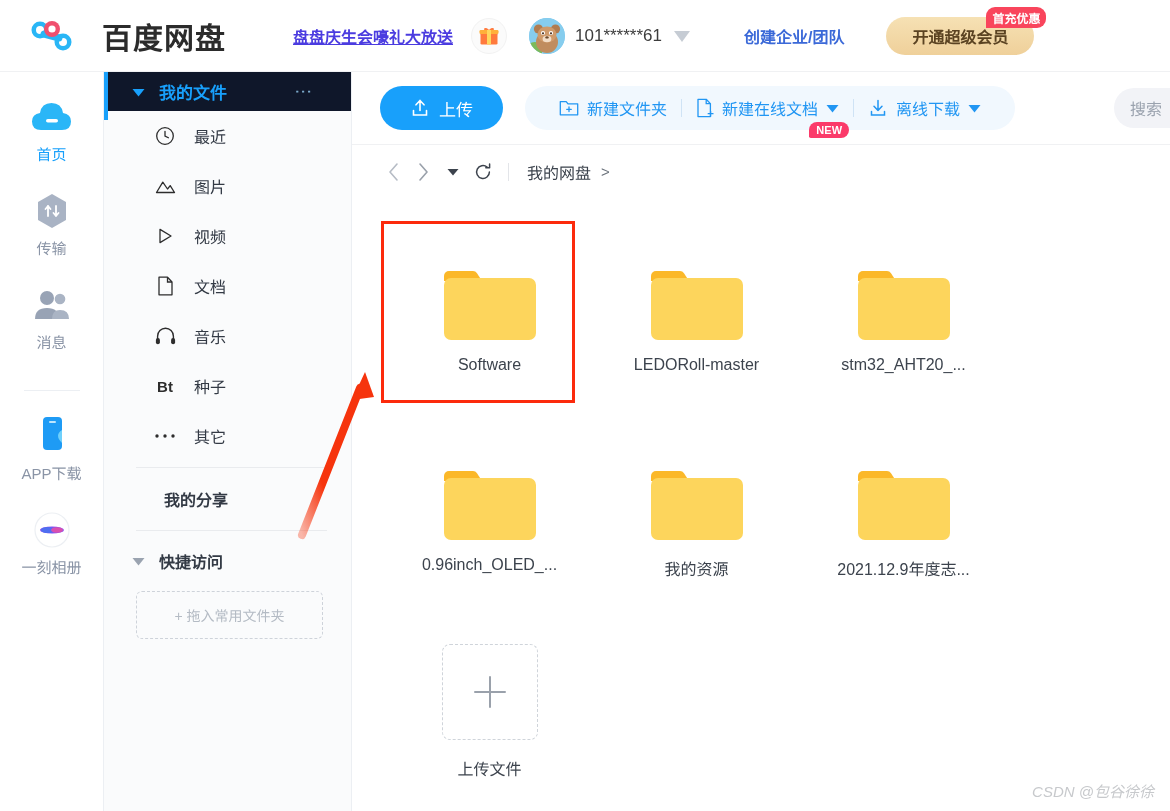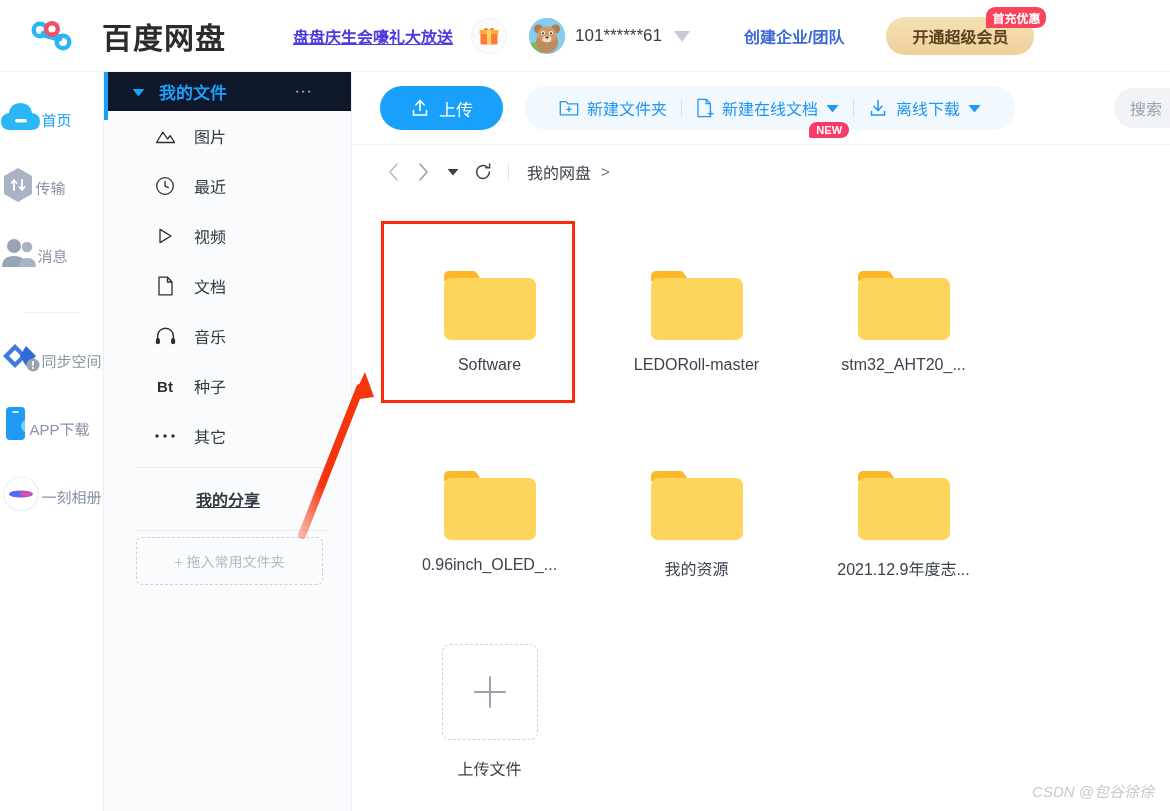--- a/index.html
+++ b/index.html
@@ -61,21 +61,21 @@
   }
 
   
   .rail {
     position:absolute; left:0; top:72px; width:104px; height:739px;
     background:#ffffff; border-right:1px solid #eceff3;
     display:flex; flex-direction:column; align-items:center;
     padding-top:24px;
   }
   .rail-item {
-    width:104px; display:flex; flex-direction:row; align-items:center;
+    width:104px; display:flex; flex-direction:column; align-items:center;
     margin-bottom:26px; cursor:pointer;
   }
   .rail-ico { height:42px; display:flex; align-items:center; justify-content:center; }
   .rail-lbl { font-size:15px; color:#8a94a6; margin-top:5px; }
   .rail-item.active .rail-lbl { color:#18a0fb; }
   .rail-sep { width:56px; height:1px; background:#eceff3; margin:12px 0 24px; }
 
   
   .tree {
     position:absolute; left:104px; top:72px; width:248px; height:739px;
@@ -97,21 +97,21 @@
     writing-mode:vertical-rl;
   }
   .tree-row {
     height:50px; display:flex; align-items:center; cursor:pointer;
   }
   .tree-row .ico {
     width:26px; margin-left:48px; display:flex;
     align-items:center; justify-content:center; color:#2d2d2d;
   }
   .tree-row .lbl { margin-left:16px; font-size:16px; color:#333a45; }
-  .tree-row.plain .lbl { margin-left:92px; font-weight:bold; font-size:16px;text-decoration:underline; }
+  .tree-row.plain .lbl { margin-left:60px; font-weight:bold; font-size:16px; }
   .bt-glyph { font-size:15px; font-weight:bold; color:#2d2d2d; }
   .tree-div { height:1px; background:#e9ebee; margin:6px 24px 6px 32px; }
   .quick-head {
     height:48px; display:flex; align-items:center; cursor:pointer;
   }
   .quick-head .caret { margin-left:28px; }
   .quick-head .t { margin-left:14px; font-size:16px; font-weight:bold; color:#333a45; }
   .drop-zone {
     margin:6px 28px 0 32px; height:48px;
     border:1px dashed #ced3da; border-radius:6px;
@@ -295,33 +295,20 @@
           <path d="M2 31 q0 -11 12 -11 q12 0 12 11 Z" fill="#98a3b5"></path>
           <circle cx="27" cy="11" r="5.3" fill="#aab4c4"></circle>
           <path d="M19 31 q0 -9 8 -9 q9 0 9 9 Z" fill="#aab4c4"></path>
         </svg>
       </div>
       <div class="rail-lbl">消息</div>
     </div>
 
     <div class="rail-sep"></div>
 
-    <div class="rail-item">
-      <div class="rail-ico">
-        <svg width="42" height="36" viewBox="0 0 42 36">
-          <path d="M15 4 L27 16 L15 28 L3 16 Z" fill="#3f7ae0"></path>
-          <path d="M15 10 L21 16 L15 22 L9 16 Z" fill="#ffffff"></path>
-          <path d="M26 6 L36 16 L26 26 L20 16 Z" fill="#2f6ad6"></path>
-          <circle cx="33" cy="25" r="6.5" fill="#9aa3b2"></circle>
-          <rect x="32" y="21" width="2" height="5" rx="1" fill="#fff"></rect>
-          <circle cx="33" cy="28" r="1.1" fill="#fff"></circle>
-        </svg>
-      </div>
-      <div class="rail-lbl">同步空间</div>
-    </div>
 
     <div class="rail-item">
       <div class="rail-ico">
         <svg width="30" height="40" viewBox="0 0 30 40">
           <rect x="6" y="1" width="19" height="33" rx="4" fill="#1e9bf5"></rect>
           <path d="M25 14 q-8 5 0 13 Z" fill="#6fd0fb"></path>
           <rect x="12" y="5" width="7" height="2" rx="1" fill="#bfe6fd"></rect>
         </svg>
       </div>
       <div class="rail-lbl">APP下载</div>
@@ -347,35 +334,35 @@
         <svg width="13" height="9" viewBox="0 0 13 9">
             <path d="M0.5 1 L12.5 1 L6.5 8.5 Z" fill="#18a0fb"></path>
           </svg>
       </span>
       <span class="t">我的文件</span>
       <span class="dots">⋮</span>
     </div>
 
     <div class="tree-row">
       <span class="ico">
-        <svg width="21" height="18" viewBox="0 0 21 18">
-            <path d="M1.5 15.5 L7.8 5.2 L12.5 12 L15.2 8.6 L19.5 15.5 Z" fill="none" stroke="#2d2d2d" stroke-width="1.3" stroke-linejoin="round"></path>
-          </svg>
-      </span>
-      <span class="lbl">图片</span>
-    </div>
-
-    <div class="tree-row">
-      <span class="ico">
         <svg width="20" height="20" viewBox="0 0 20 20">
             <circle cx="10" cy="10" r="8.3" fill="none" stroke="#2d2d2d" stroke-width="1.3"></circle>
             <path d="M10 5.3 L10 10 L13.4 11.8" stroke="#2d2d2d" stroke-width="1.3" fill="none" stroke-linecap="round"></path>
           </svg>
       </span>
       <span class="lbl">最近</span>
+    </div>
+
+    <div class="tree-row">
+      <span class="ico">
+        <svg width="21" height="18" viewBox="0 0 21 18">
+            <path d="M1.5 15.5 L7.8 5.2 L12.5 12 L15.2 8.6 L19.5 15.5 Z" fill="none" stroke="#2d2d2d" stroke-width="1.3" stroke-linejoin="round"></path>
+          </svg>
+      </span>
+      <span class="lbl">图片</span>
     </div>
 
     <div class="tree-row">
       <span class="ico">
         <svg width="18" height="18" viewBox="0 0 18 18">
             <path d="M4 2.4 L4 15.6 L15 9 Z" fill="none" stroke="#2d2d2d" stroke-width="1.3" stroke-linejoin="round"></path>
           </svg>
       </span>
       <span class="lbl">视频</span>
     </div>
@@ -419,20 +406,28 @@
 
 
     <div class="tree-div"></div>
 
     <div class="tree-row plain">
       <span class="lbl">我的分享</span>
     </div>
 
     <div class="tree-div"></div>
 
+    <div class="quick-head">
+      <span class="caret">
+        <svg width="13" height="9" viewBox="0 0 13 9">
+            <path d="M0.5 1 L12.5 1 L6.5 8.5 Z" fill="#9aa3b0"></path>
+          </svg>
+      </span>
+      <span class="t">快捷访问</span>
+    </div>
 
     <div class="drop-zone">+ 拖入常用文件夹</div>
   </div>
 
   <div class="main">
 
     <div class="toolbar">
       <div class="btn-upload">
         <svg width="20" height="20" viewBox="0 0 20 20">
           <path d="M10 2.5 L10 12.5 M10 2.5 L6 6.8 M10 2.5 L14 6.8" stroke="#fff" stroke-width="1.6" fill="none" stroke-linecap="round"></path>

